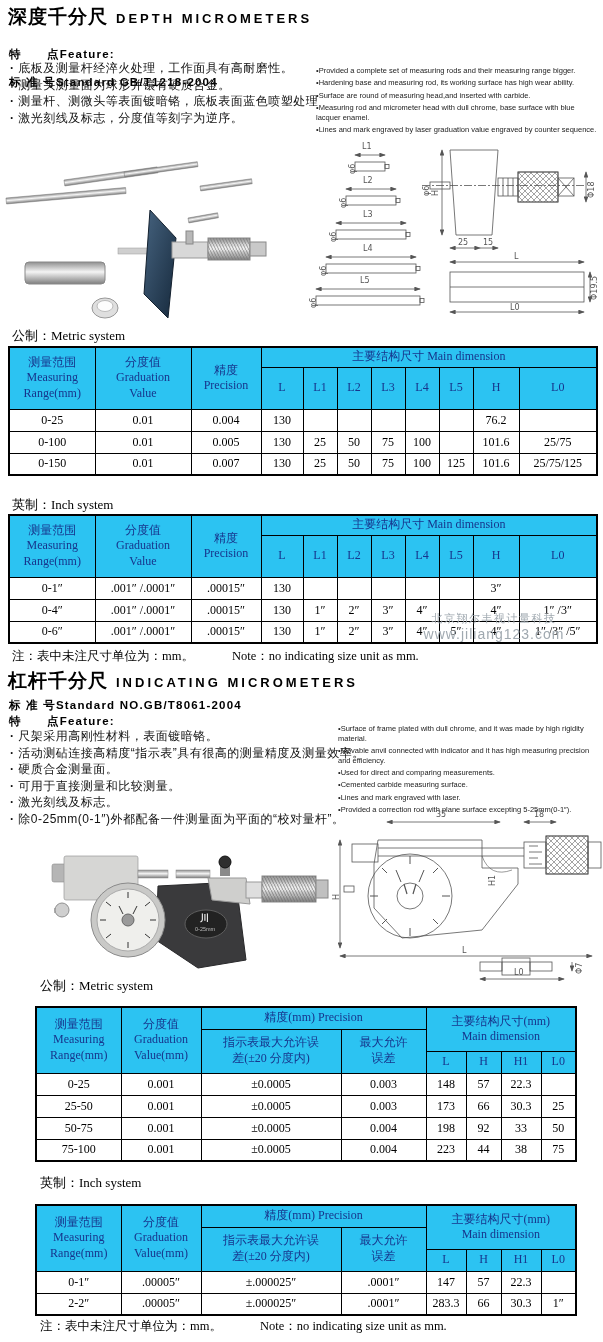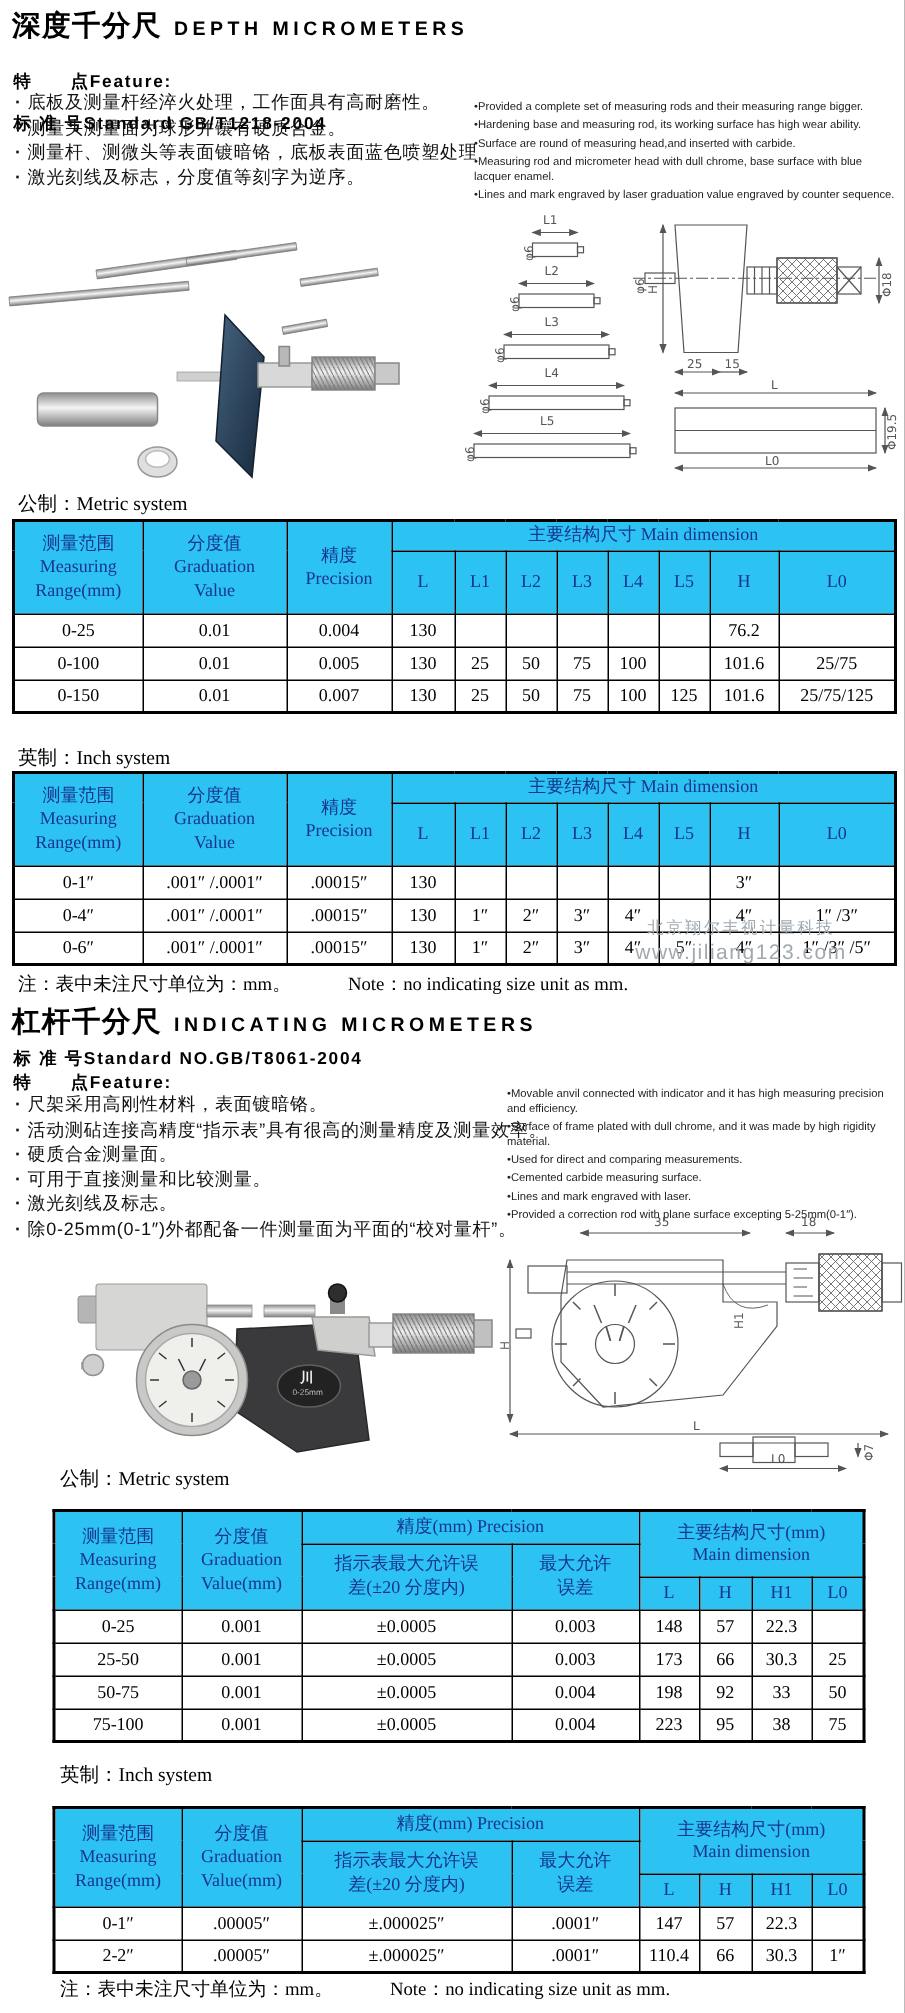--- a/index.html
+++ b/index.html
@@ -356,22 +356,22 @@
 
   <div class="zh-feats" style="left:10px;top:728px;width:330px;">
     <div>尺架采用高刚性材料，表面镀暗铬。</div>
     <div>活动测砧连接高精度“指示表”具有很高的测量精度及测量效率。</div>
     <div>硬质合金测量面。</div>
     <div>可用于直接测量和比较测量。</div>
     <div>激光刻线及标志。</div>
     <div>除0-25mm(0-1″)外都配备一件测量面为平面的“校对量杆”。</div>
   </div>
   <div class="en-feats" style="left:338px;top:724px;width:262px;">
+    <div>Surface of frame plated with dull chrome, and it was made by high rigidity material.</div>
     <div>Movable anvil connected with indicator and it has high measuring precision and efficiency.</div>
-    <div>Surface of frame plated with dull chrome, and it was made by high rigidity material.</div>
     <div>Used for direct and comparing measurements.</div>
     <div>Cemented carbide measuring surface.</div>
     <div>Lines and mark engraved with laser.</div>
     <div>Provided a correction rod with plane surface excepting 5-25mm(0-1″).</div>
   </div>
 
   <div class="abs" style="left:40px;top:848px;width:290px;height:126px;">
     <svg width="290" height="126" viewBox="0 0 290 126" style="left:0;top:0;">
       <defs>
         <linearGradient id="met2" x1="0" y1="0" x2="0" y2="1">
@@ -548,21 +548,21 @@
           <td>92</td>
           <td>33</td>
           <td>50</td>
         </tr>
     <tr class="dr">
           <td>75-100</td>
           <td>0.001</td>
           <td>±0.0005</td>
           <td>0.004</td>
           <td>223</td>
-          <td>95</td>
+          <td>44</td>
           <td>38</td>
           <td>75</td>
         </tr>
   </tbody>
     </table>
 
   <div class="caption" style="left:40px;top:1174px;">英制：Inch system</div>
 
   <table class="spec" style="left:35px;top:1204px;width:540px;">
     <colgroup>
@@ -607,21 +607,21 @@
           <td>147</td>
           <td>57</td>
           <td>22.3</td>
           <td></td>
         </tr>
     <tr class="dr">
           <td>2-2″</td>
           <td>.00005″</td>
           <td>±.000025″</td>
           <td>.0001″</td>
-          <td>110.4</td>
+          <td>283.3</td>
           <td>66</td>
           <td>30.3</td>
           <td>1″</td>
         </tr>
   </tbody>
     </table>
 
   <div class="note" style="left:40px;top:1318px;">
     <span>注：表中未注尺寸单位为：mm。</span><span>Note：no indicating size unit as mm.</span>
   </div>

